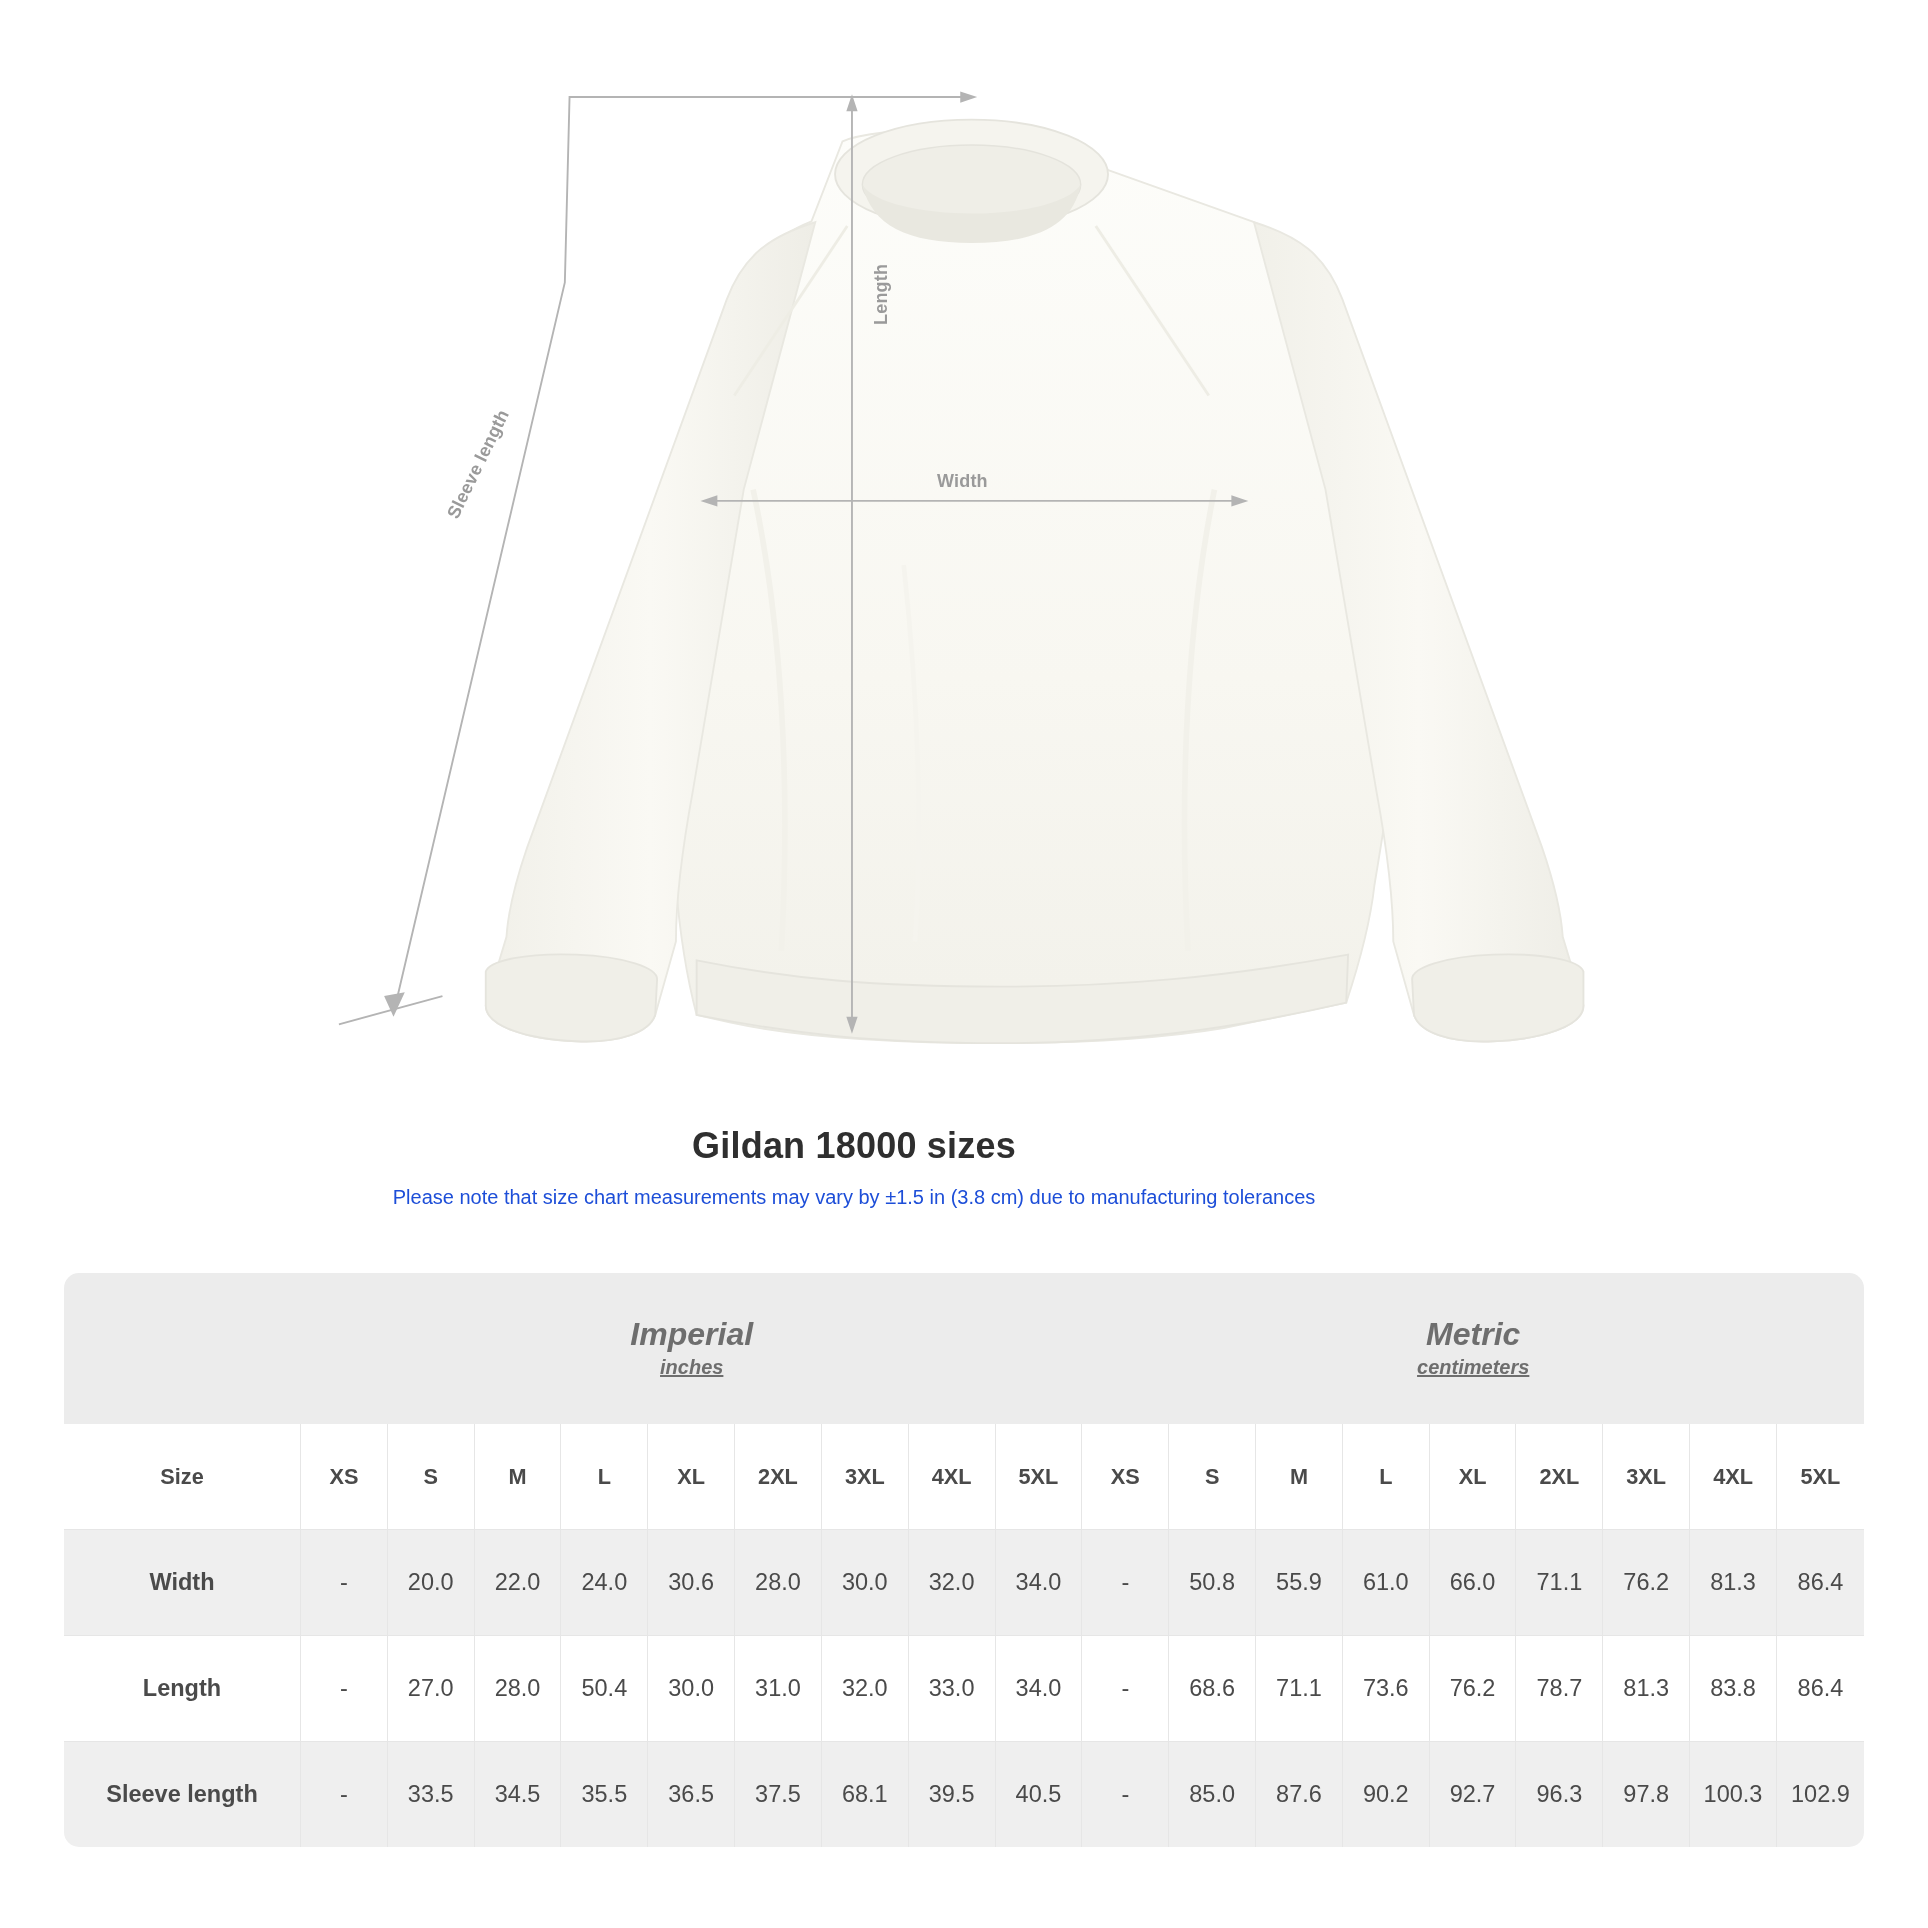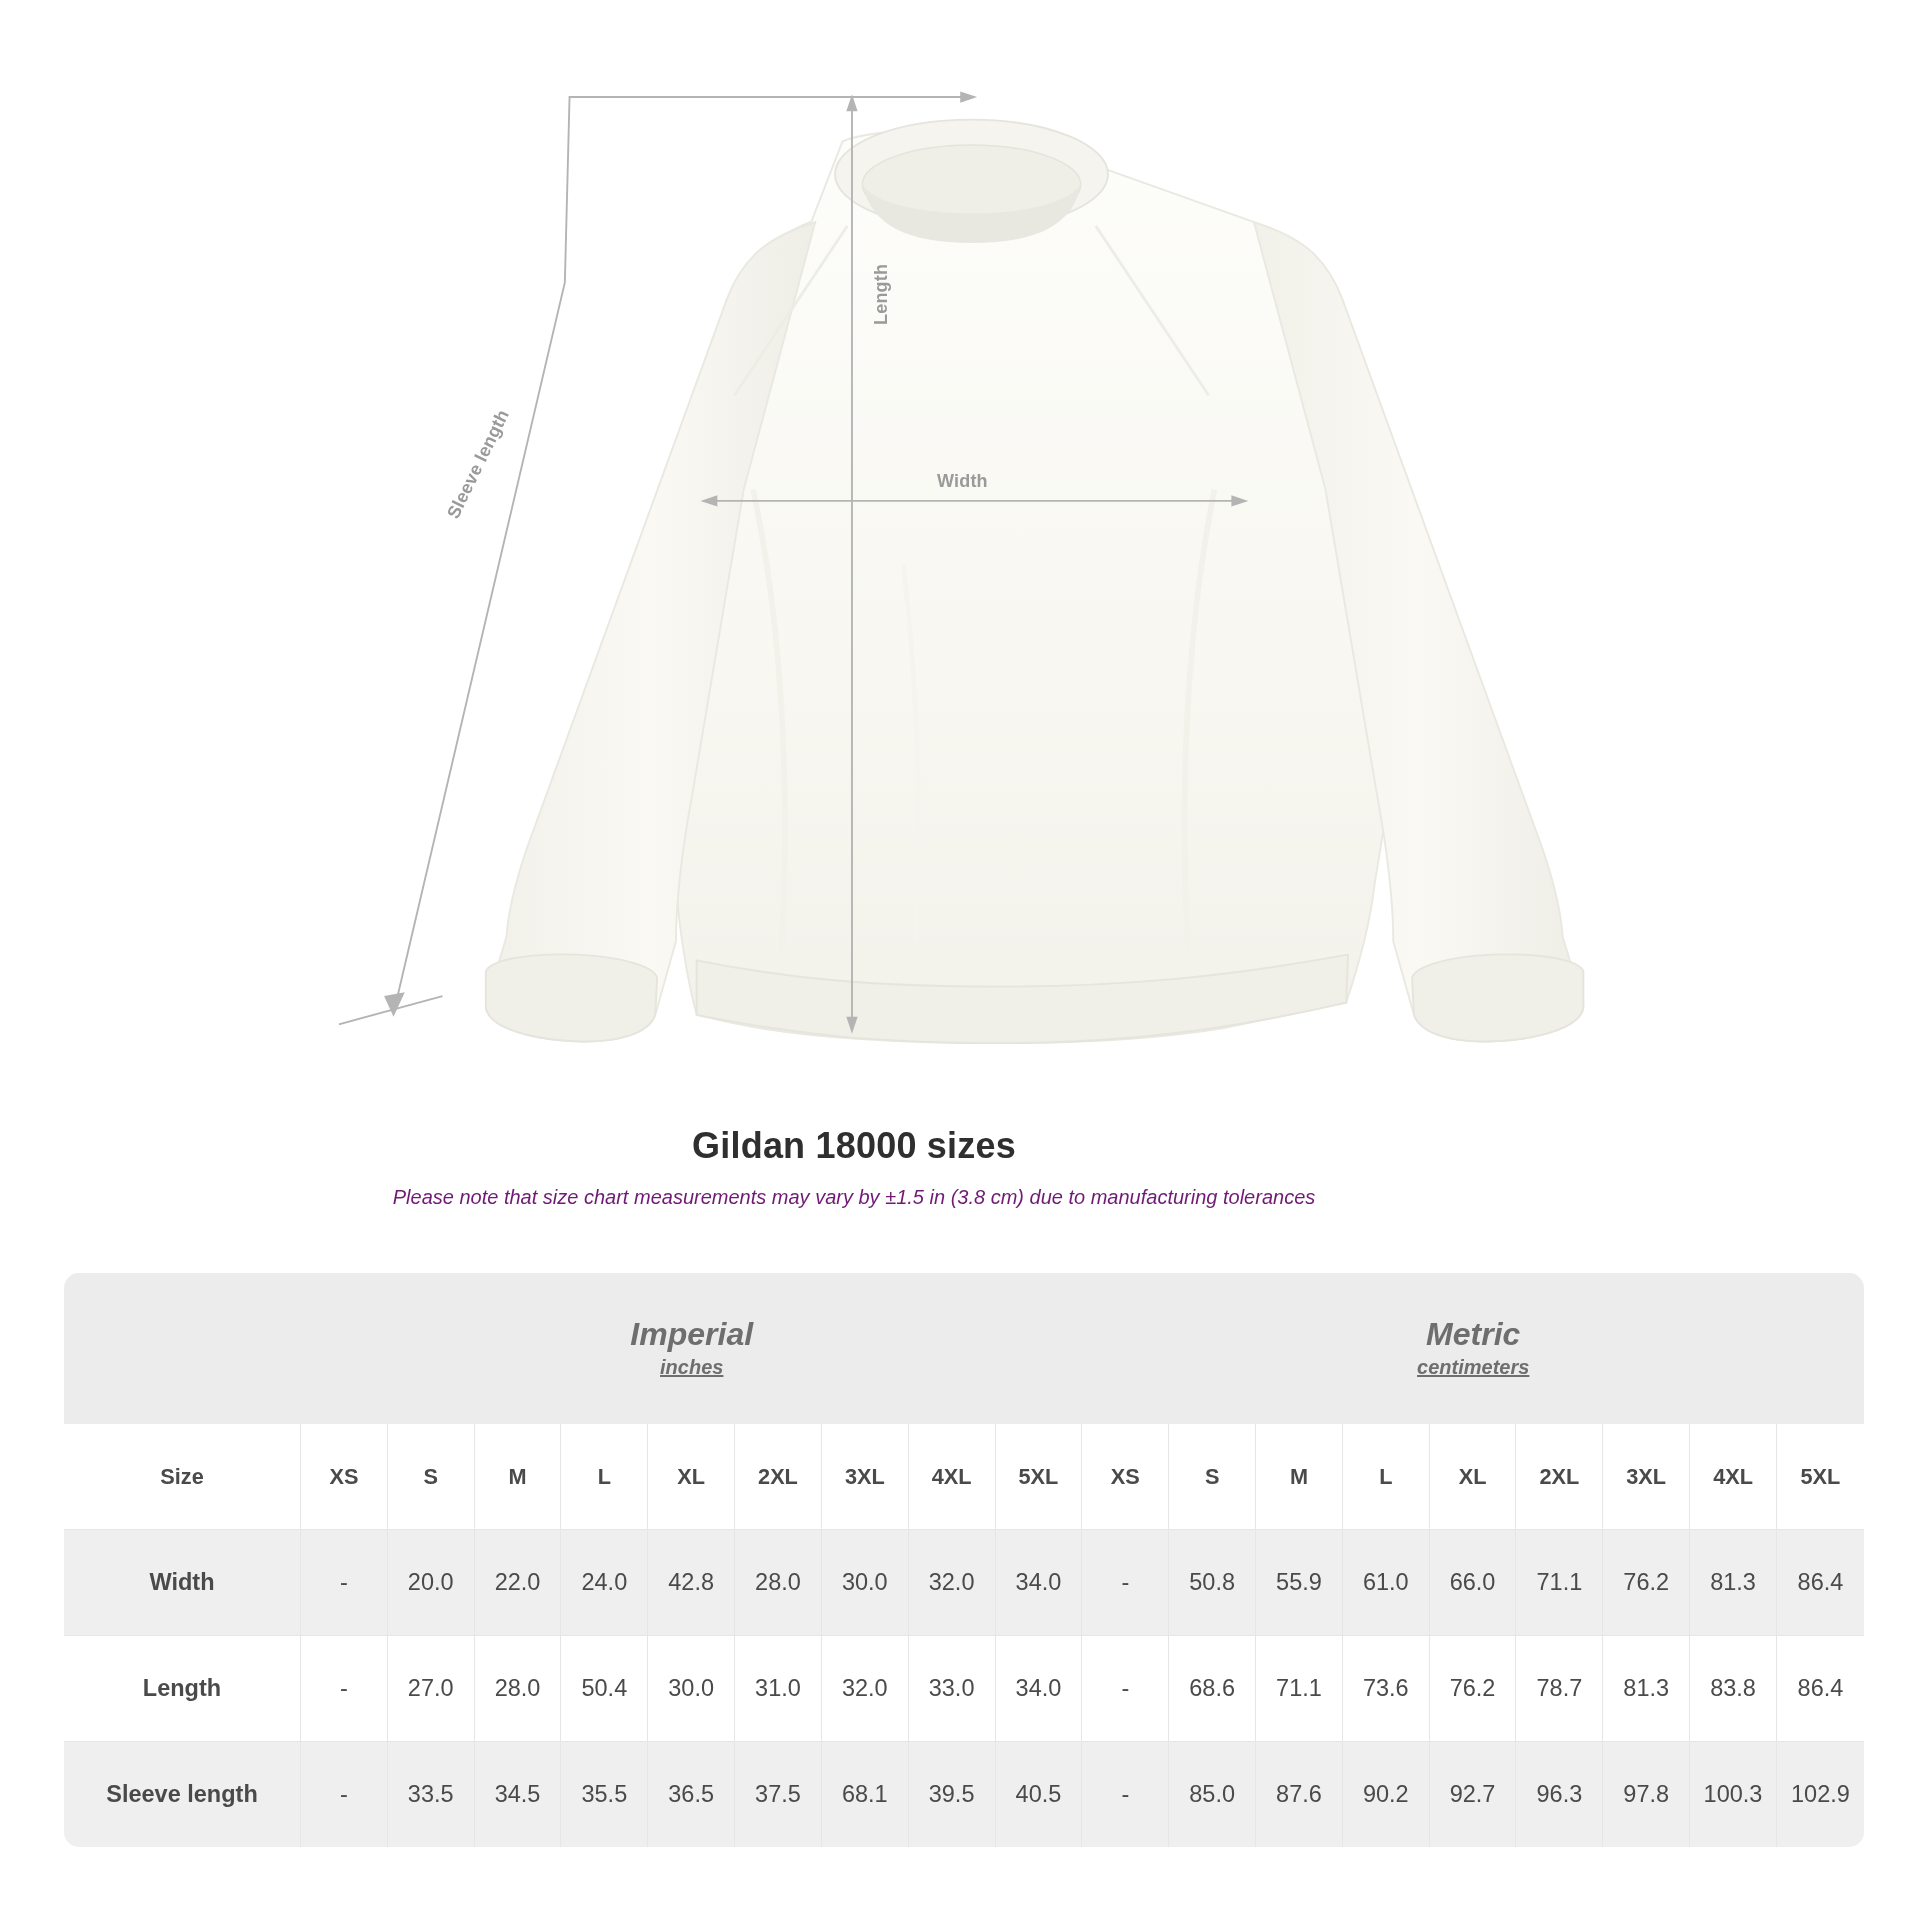--- a/index.html
+++ b/index.html
@@ -70,22 +70,21 @@
   }
   .chart-title {
     font-size: 36px;
     font-weight: bold;
     color: #2f2f2f;
     margin: 0 0 19px 0;
     letter-spacing: 0.2px;
   }
   .chart-note {
     font-size: 20px;
-    font-style: italic;
-    color: #701a75;
+    color: #1d4ed8;
     margin: 0;
   }
 
   
   .table-wrap {
     position: absolute;
     left: 64px;
     top: 1273px;
     width: 1800px;
   }
@@ -335,21 +334,21 @@
           <th>5XL</th>
         </tr>
       </thead>
       <tbody>
         <tr class="body-row shaded">
           <td class="row-label">Width</td>
           <td>-</td>
           <td>20.0</td>
           <td>22.0</td>
           <td>24.0</td>
-          <td>42.8</td>
+          <td>30.6</td>
           <td>28.0</td>
           <td>30.0</td>
           <td>32.0</td>
           <td>34.0</td>
           <td>-</td>
           <td>50.8</td>
           <td>55.9</td>
           <td>61.0</td>
           <td>66.0</td>
           <td>71.1</td>

